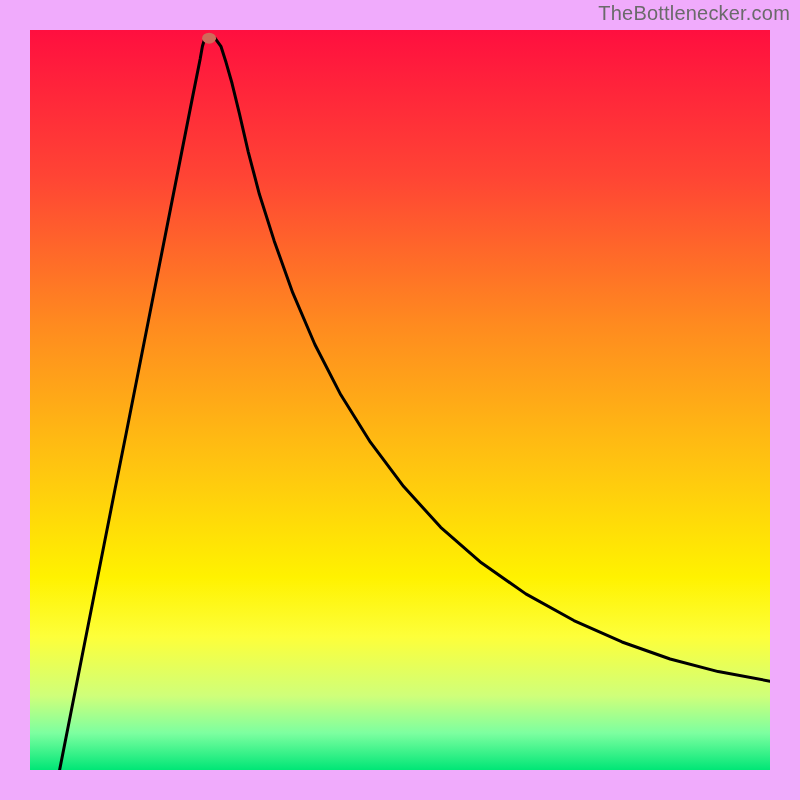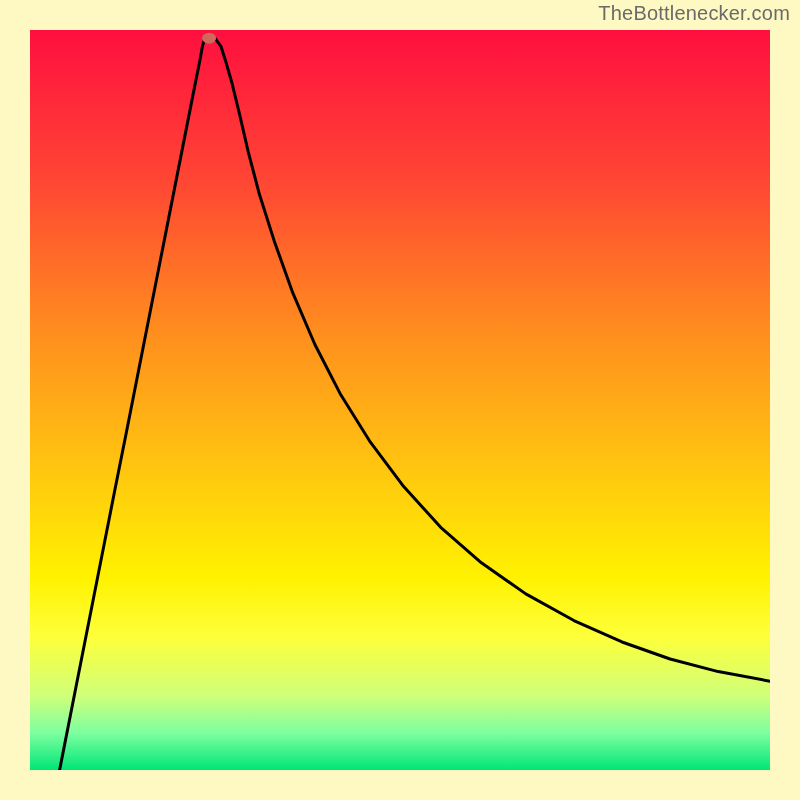--- a/index.html
+++ b/index.html
@@ -10,21 +10,21 @@
     background: #000;
     overflow: hidden;
     font-family: Arial, Helvetica, sans-serif;
   }
   .frame {
     position: absolute;
     left: 0;
     top: 0;
     width: 800px;
     height: 800px;
-    background: #fef9c3;
+    background: #f0abfc;
   }
   .watermark {
     position: absolute;
     top: 2px;
     right: 10px;
     color: #6a6a6a;
     font-size: 20px;
     font-weight: 500;
     letter-spacing: 0.2px;
     user-select: none;

